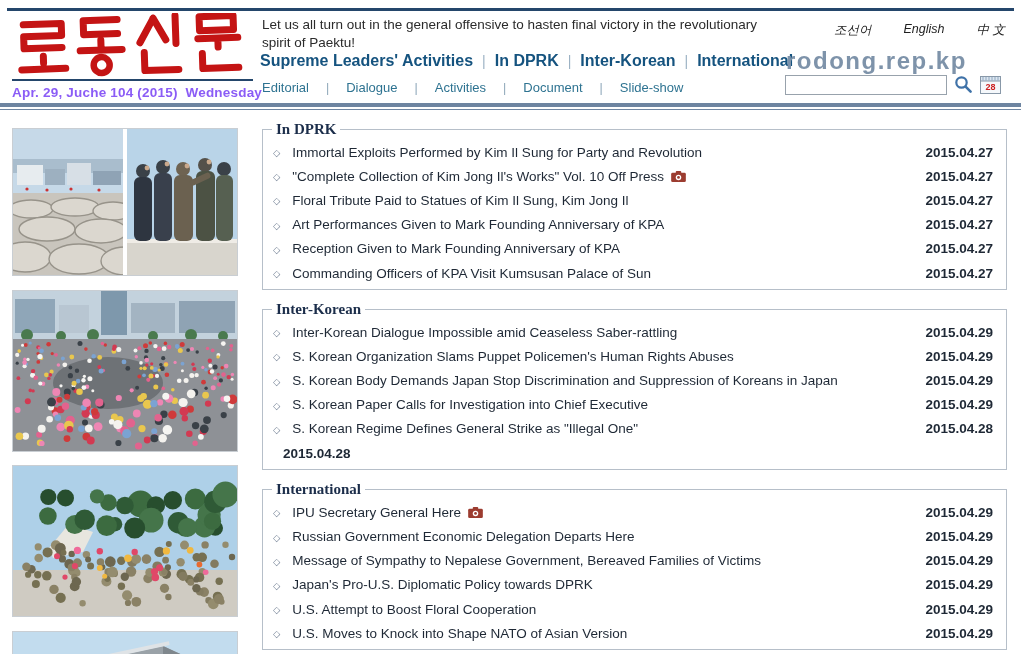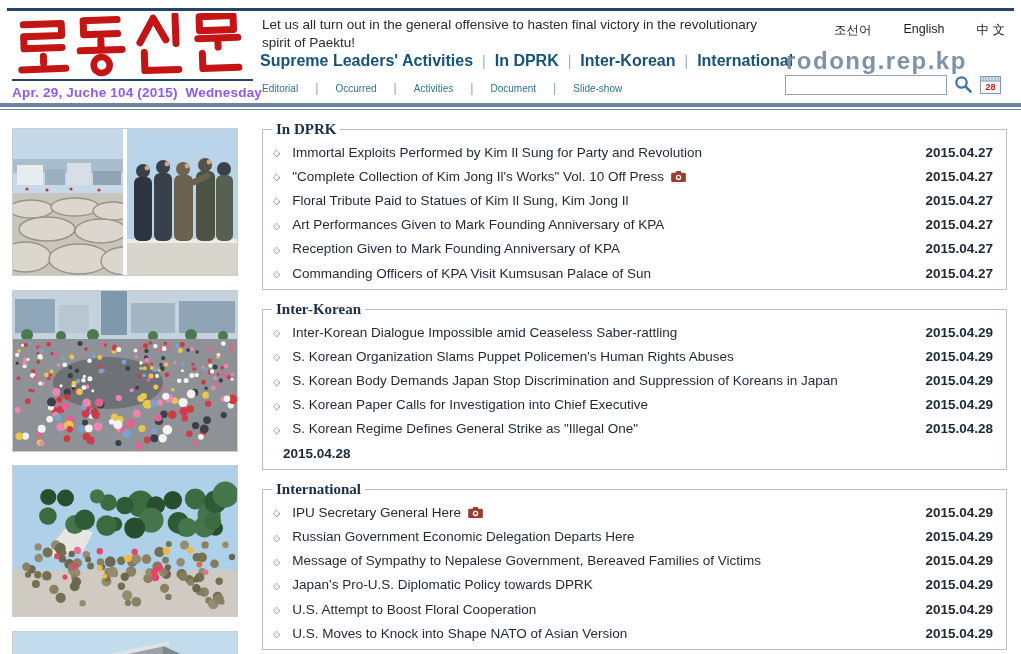--- a/index.html
+++ b/index.html
@@ -13,28 +13,28 @@
 
   
   .logo-link{position:absolute;left:14px;top:13px;width:238px;height:64px;display:block;}
   .visually-hidden{position:absolute;width:1px;height:1px;overflow:hidden;clip:rect(0 0 0 0);white-space:nowrap;}
   .logo-underline{position:absolute;left:12px;top:79px;width:241px;height:2px;background:var(--rule-navy,#24466b);}
   .date-line{position:absolute;left:12px;top:85px;font-size:13.5px;font-weight:bold;color:#8b5cf6;letter-spacing:.2px;}
 
   
   .slogan{position:absolute;left:262px;top:16px;width:505px;font-size:13.5px;color:#2b2b2b;line-height:1.32;}
   .langs{position:absolute;right:16px;top:22px;display:flex;gap:32px;}
-  .langs .lang{font-size:12.5px;color:#1e1e1e;}
+  .langs .lang{font-size:12.5px;color:#1e1e1e;font-style:italic;}
   .pnav{position:absolute;left:260px;top:52px;white-space:nowrap;text-align:right;}
   .pnav a{font-size:16px;font-weight:bold;color:var(--nav-primary,#15537f);}
   .pnav .sep{color:#9cb2c4;margin:0 9px;font-size:14px;}
   .domain{position:absolute;left:786px;top:47px;font-size:24px;font-weight:bold;
           color:var(--domain-gray,#7e93aa);letter-spacing:1.5px;}
   .snav{position:absolute;left:262px;top:78px;white-space:nowrap;}
-  .snav a{font-size:10px;color:var(--nav-secondary,#2e7391);}
+  .snav a{font-size:13px;color:var(--nav-secondary,#2e7391);}
   .snav .sep{color:#8fa8ba;margin:0 17px;font-size:12.5px;}
   .search-group{position:absolute;left:785px;top:75px;display:flex;align-items:center;gap:7px;border-radius:10px;}
   .search-input{width:162px;height:20px;border:1px solid #98a2ac;padding:0 4px;font-size:12px;outline:none;}
   .icon-btn{background:none;border:none;padding:0;margin:0;cursor:pointer;display:block;height:20px;}
 
   
   .divider{position:absolute;left:0;top:103px;width:1021px;}
   .divider .bar{height:4px;background:var(--divider,#6e85a1);}
   .divider .thin{height:1px;background:var(--divider,#6e85a1);margin-top:2px;}
 
@@ -90,21 +90,21 @@
 
   <div class="slogan">Let us all turn out in the general offensive to hasten final victory in the revolutionary spirit of Paektu!</div>
   <div class="langs">
       <a class="lang">조선어</a>
       <a class="lang">English</a>
       <a class="lang">中 文</a>
     </div>
 
   <nav class="pnav"><a>Supreme Leaders' Activities</a><span class="sep">|</span><a>In DPRK</a><span class="sep">|</span><a>Inter-Korean</a><span class="sep">|</span><a>International</a></nav>
   <div class="domain">rodong.rep.kp</div>
-  <nav class="snav"><a>Editorial</a><span class="sep">|</span><a>Occurred</a><span class="sep">|</span><a>Activities</a><span class="sep">|</span><a>Document</a><span class="sep">|</span><a>Slide-show</a></nav>
+  <nav class="snav"><a>Editorial</a><span class="sep">|</span><a>Dialogue</a><span class="sep">|</span><a>Activities</a><span class="sep">|</span><a>Document</a><span class="sep">|</span><a>Slide-show</a></nav>
 
   <div class="search-group">
     <input class="search-input" type="text" value="" style="">
     <button class="icon-btn">
       <svg width="19" height="19" viewBox="0 0 19 19">
         <circle cx="7.5" cy="7.5" r="5.2" fill="none" stroke="#3f72a8" stroke-width="2.2"></circle>
         <line x1="11.6" y1="11.6" x2="16.6" y2="16.6" stroke="#3f72a8" stroke-width="2.6" stroke-linecap="round"></line>
       </svg>
     </button>
     <button class="icon-btn">

